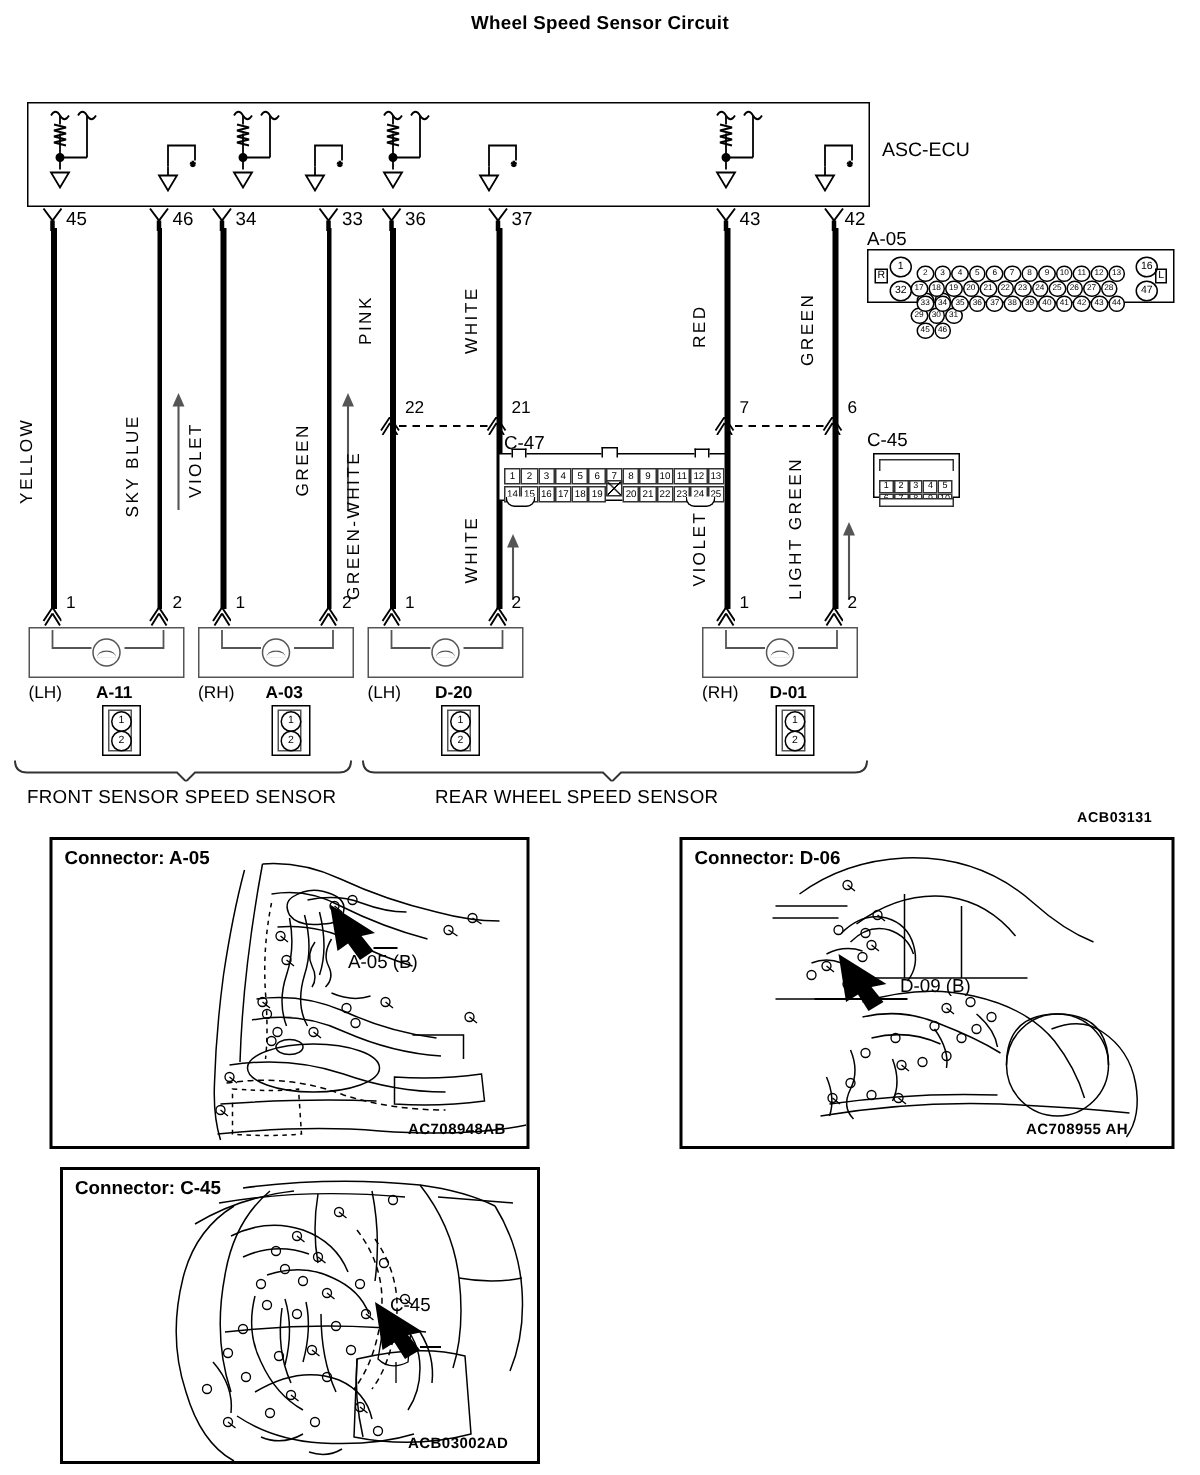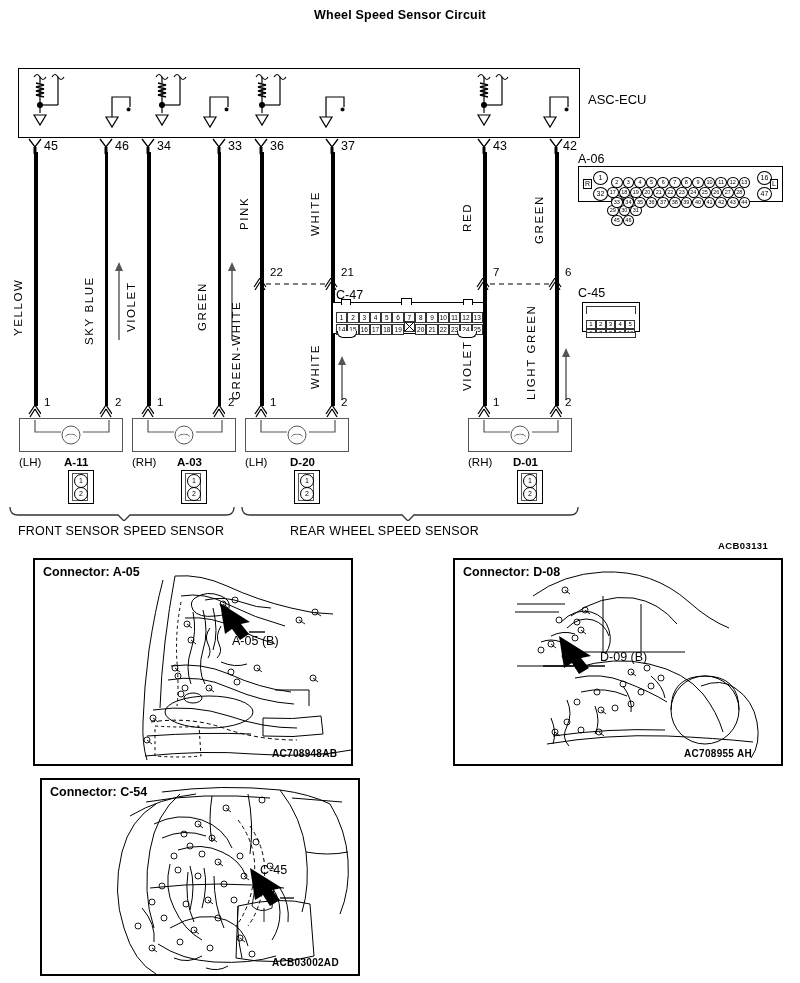--- a/index.html
+++ b/index.html
@@ -265,21 +265,21 @@
   <div class="abs sml" style="left:565px;top:396px;">2</div>
   <svg class="abs" style="left:548px;top:404px;" width="14" height="14">
     <path d="M8 1 L2 10 M8 1 L14 10 M8 5 L3 13 M8 5 L13 13" stroke="#000" fill="none" stroke-width="1.3"></path>
   </svg>
 </div>
 
 <svg class="abs" style="left:490px;top:282px;" width="62" height="4">
   <path d="M0 2 H62" stroke="#000" stroke-width="1.2" stroke-dasharray="5 4" fill="none"></path>
 </svg>
 
-<div class="abs sml" style="left:578px;top:152px;font-size:12.5px;">A-06</div>
+<div class="abs sml" style="left:578px;top:152px;font-size:12.5px;">A-05</div>
 <div class="abs cbox" style="left:578px;top:166px;width:205px;height:36px;">
   <div class="abs" style="left:4px;top:12px;font-size:7px;border:1px solid #000;padding:0 1px;line-height:8px;">R</div>
   <div class="abs" style="left:14px;top:4px;">
     <div style="width:13px;height:12px;border:1.3px solid #000;border-radius:50%;font-size:7px;text-align:center;line-height:11px;">1</div>
     <div style="width:13px;height:12px;border:1.3px solid #000;border-radius:50%;font-size:7px;text-align:center;line-height:11px;margin-top:2px;">32</div>
   </div>
   <div class="abs" style="left:32px;top:3px;width:140px;"><span style="display: inline-block; width: 9.6px; height: 9px; border: 1px solid rgb(0, 0, 0); border-radius: 50%; font-size: 5.5px; text-align: center; line-height: 8px; background: rgb(255, 255, 255);">2</span><span style="display: inline-block; width: 9.6px; height: 9px; border: 1px solid rgb(0, 0, 0); border-radius: 50%; font-size: 5.5px; text-align: center; line-height: 8px; background: rgb(255, 255, 255);">3</span><span style="display: inline-block; width: 9.6px; height: 9px; border: 1px solid rgb(0, 0, 0); border-radius: 50%; font-size: 5.5px; text-align: center; line-height: 8px; background: rgb(255, 255, 255);">4</span><span style="display: inline-block; width: 9.6px; height: 9px; border: 1px solid rgb(0, 0, 0); border-radius: 50%; font-size: 5.5px; text-align: center; line-height: 8px; background: rgb(255, 255, 255);">5</span><span style="display: inline-block; width: 9.6px; height: 9px; border: 1px solid rgb(0, 0, 0); border-radius: 50%; font-size: 5.5px; text-align: center; line-height: 8px; background: rgb(255, 255, 255);">6</span><span style="display: inline-block; width: 9.6px; height: 9px; border: 1px solid rgb(0, 0, 0); border-radius: 50%; font-size: 5.5px; text-align: center; line-height: 8px; background: rgb(255, 255, 255);">7</span><span style="display: inline-block; width: 9.6px; height: 9px; border: 1px solid rgb(0, 0, 0); border-radius: 50%; font-size: 5.5px; text-align: center; line-height: 8px; background: rgb(255, 255, 255);">8</span><span style="display: inline-block; width: 9.6px; height: 9px; border: 1px solid rgb(0, 0, 0); border-radius: 50%; font-size: 5.5px; text-align: center; line-height: 8px; background: rgb(255, 255, 255);">9</span><span style="display: inline-block; width: 9.6px; height: 9px; border: 1px solid rgb(0, 0, 0); border-radius: 50%; font-size: 5.5px; text-align: center; line-height: 8px; background: rgb(255, 255, 255);">10</span><span style="display: inline-block; width: 9.6px; height: 9px; border: 1px solid rgb(0, 0, 0); border-radius: 50%; font-size: 5.5px; text-align: center; line-height: 8px; background: rgb(255, 255, 255);">11</span><span style="display: inline-block; width: 9.6px; height: 9px; border: 1px solid rgb(0, 0, 0); border-radius: 50%; font-size: 5.5px; text-align: center; line-height: 8px; background: rgb(255, 255, 255);">12</span><span style="display: inline-block; width: 9.6px; height: 9px; border: 1px solid rgb(0, 0, 0); border-radius: 50%; font-size: 5.5px; text-align: center; line-height: 8px; background: rgb(255, 255, 255);">13</span><span style="display: inline-block; width: 9.6px; height: 9px; border: 1px solid rgb(0, 0, 0); border-radius: 50%; font-size: 5.5px; text-align: center; line-height: 8px; background: rgb(255, 255, 255);">14</span><span style="display: inline-block; width: 9.6px; height: 9px; border: 1px solid rgb(0, 0, 0); border-radius: 50%; font-size: 5.5px; text-align: center; line-height: 8px; background: rgb(255, 255, 255);">15</span></div>
   <div class="abs" style="left:28px;top:13px;width:148px;"><span style="display: inline-block; width: 9.5px; height: 9px; border: 1px solid rgb(0, 0, 0); border-radius: 50%; font-size: 5.5px; text-align: center; line-height: 8px; background: rgb(255, 255, 255);">17</span><span style="display: inline-block; width: 9.5px; height: 9px; border: 1px solid rgb(0, 0, 0); border-radius: 50%; font-size: 5.5px; text-align: center; line-height: 8px; background: rgb(255, 255, 255);">18</span><span style="display: inline-block; width: 9.5px; height: 9px; border: 1px solid rgb(0, 0, 0); border-radius: 50%; font-size: 5.5px; text-align: center; line-height: 8px; background: rgb(255, 255, 255);">19</span><span style="display: inline-block; width: 9.5px; height: 9px; border: 1px solid rgb(0, 0, 0); border-radius: 50%; font-size: 5.5px; text-align: center; line-height: 8px; background: rgb(255, 255, 255);">20</span><span style="display: inline-block; width: 9.5px; height: 9px; border: 1px solid rgb(0, 0, 0); border-radius: 50%; font-size: 5.5px; text-align: center; line-height: 8px; background: rgb(255, 255, 255);">21</span><span style="display: inline-block; width: 9.5px; height: 9px; border: 1px solid rgb(0, 0, 0); border-radius: 50%; font-size: 5.5px; text-align: center; line-height: 8px; background: rgb(255, 255, 255);">22</span><span style="display: inline-block; width: 9.5px; height: 9px; border: 1px solid rgb(0, 0, 0); border-radius: 50%; font-size: 5.5px; text-align: center; line-height: 8px; background: rgb(255, 255, 255);">23</span><span style="display: inline-block; width: 9.5px; height: 9px; border: 1px solid rgb(0, 0, 0); border-radius: 50%; font-size: 5.5px; text-align: center; line-height: 8px; background: rgb(255, 255, 255);">24</span><span style="display: inline-block; width: 9.5px; height: 9px; border: 1px solid rgb(0, 0, 0); border-radius: 50%; font-size: 5.5px; text-align: center; line-height: 8px; background: rgb(255, 255, 255);">25</span><span style="display: inline-block; width: 9.5px; height: 9px; border: 1px solid rgb(0, 0, 0); border-radius: 50%; font-size: 5.5px; text-align: center; line-height: 8px; background: rgb(255, 255, 255);">26</span><span style="display: inline-block; width: 9.5px; height: 9px; border: 1px solid rgb(0, 0, 0); border-radius: 50%; font-size: 5.5px; text-align: center; line-height: 8px; background: rgb(255, 255, 255);">27</span><span style="display: inline-block; width: 9.5px; height: 9px; border: 1px solid rgb(0, 0, 0); border-radius: 50%; font-size: 5.5px; text-align: center; line-height: 8px; background: rgb(255, 255, 255);">28</span><span style="display: inline-block; width: 9.5px; height: 9px; border: 1px solid rgb(0, 0, 0); border-radius: 50%; font-size: 5.5px; text-align: center; line-height: 8px; background: rgb(255, 255, 255);">29</span><span style="display: inline-block; width: 9.5px; height: 9px; border: 1px solid rgb(0, 0, 0); border-radius: 50%; font-size: 5.5px; text-align: center; line-height: 8px; background: rgb(255, 255, 255);">30</span><span style="display: inline-block; width: 9.5px; height: 9px; border: 1px solid rgb(0, 0, 0); border-radius: 50%; font-size: 5.5px; text-align: center; line-height: 8px; background: rgb(255, 255, 255);">31</span></div>
   <div class="abs" style="left:32px;top:23px;width:140px;"><span style="display: inline-block; width: 9.6px; height: 9px; border: 1px solid rgb(0, 0, 0); border-radius: 50%; font-size: 5.5px; text-align: center; line-height: 8px; background: rgb(255, 255, 255);">33</span><span style="display: inline-block; width: 9.6px; height: 9px; border: 1px solid rgb(0, 0, 0); border-radius: 50%; font-size: 5.5px; text-align: center; line-height: 8px; background: rgb(255, 255, 255);">34</span><span style="display: inline-block; width: 9.6px; height: 9px; border: 1px solid rgb(0, 0, 0); border-radius: 50%; font-size: 5.5px; text-align: center; line-height: 8px; background: rgb(255, 255, 255);">35</span><span style="display: inline-block; width: 9.6px; height: 9px; border: 1px solid rgb(0, 0, 0); border-radius: 50%; font-size: 5.5px; text-align: center; line-height: 8px; background: rgb(255, 255, 255);">36</span><span style="display: inline-block; width: 9.6px; height: 9px; border: 1px solid rgb(0, 0, 0); border-radius: 50%; font-size: 5.5px; text-align: center; line-height: 8px; background: rgb(255, 255, 255);">37</span><span style="display: inline-block; width: 9.6px; height: 9px; border: 1px solid rgb(0, 0, 0); border-radius: 50%; font-size: 5.5px; text-align: center; line-height: 8px; background: rgb(255, 255, 255);">38</span><span style="display: inline-block; width: 9.6px; height: 9px; border: 1px solid rgb(0, 0, 0); border-radius: 50%; font-size: 5.5px; text-align: center; line-height: 8px; background: rgb(255, 255, 255);">39</span><span style="display: inline-block; width: 9.6px; height: 9px; border: 1px solid rgb(0, 0, 0); border-radius: 50%; font-size: 5.5px; text-align: center; line-height: 8px; background: rgb(255, 255, 255);">40</span><span style="display: inline-block; width: 9.6px; height: 9px; border: 1px solid rgb(0, 0, 0); border-radius: 50%; font-size: 5.5px; text-align: center; line-height: 8px; background: rgb(255, 255, 255);">41</span><span style="display: inline-block; width: 9.6px; height: 9px; border: 1px solid rgb(0, 0, 0); border-radius: 50%; font-size: 5.5px; text-align: center; line-height: 8px; background: rgb(255, 255, 255);">42</span><span style="display: inline-block; width: 9.6px; height: 9px; border: 1px solid rgb(0, 0, 0); border-radius: 50%; font-size: 5.5px; text-align: center; line-height: 8px; background: rgb(255, 255, 255);">43</span><span style="display: inline-block; width: 9.6px; height: 9px; border: 1px solid rgb(0, 0, 0); border-radius: 50%; font-size: 5.5px; text-align: center; line-height: 8px; background: rgb(255, 255, 255);">44</span><span style="display: inline-block; width: 9.6px; height: 9px; border: 1px solid rgb(0, 0, 0); border-radius: 50%; font-size: 5.5px; text-align: center; line-height: 8px; background: rgb(255, 255, 255);">45</span><span style="display: inline-block; width: 9.6px; height: 9px; border: 1px solid rgb(0, 0, 0); border-radius: 50%; font-size: 5.5px; text-align: center; line-height: 8px; background: rgb(255, 255, 255);">46</span></div>
   <div class="abs" style="left:178px;top:4px;">
@@ -498,21 +498,21 @@
       <circle cx="144" cy="172" r="3"></circle>
         <circle cx="186" cy="132" r="3"></circle>
       <path d="M110 30 l5 4 M130 50 l5 4 M126 70 l5 4 M96 84 l5 4"></path>
       <path d="M176 112 l5 4 M146 150 l5 4 M100 172 l5 4 M144 172 l5 4"></path>
     </g>
 
     <polygon points="104,76 136,96 126,98 134,108 124,114 117,103 109,108" fill="#000"></polygon>
     <path d="M88 106 H150" stroke="#000" stroke-width="1.3" fill="none"></path>
   </svg>
 </div>
-<div class="panel-title" style="left:463px;top:565px;">Connector: D-08</div>
+<div class="panel-title" style="left:463px;top:565px;">Connector: D-06</div>
 <div class="abs" style="left:600px;top:650px;font-size:12.5px;">D-09 (B)</div>
 <div class="panel-code" style="left:684px;top:748px;">AC708955 AH</div>
 
 <div class="abs panel" style="left:40px;top:778px;width:320px;height:198px;">
   <svg width="316" height="194" viewBox="0 0 316 194">
     <g stroke="#000" fill="none" stroke-width="1">
 
       <path d="M120 12 q60 -8 118 -2 q30 4 50 14"></path>
       <path d="M104 22 q56 -10 124 -4"></path>
       <path d="M88 36 q30 -18 66 -22"></path>
@@ -583,15 +583,15 @@
       <path d="M202 96 l5 4 M166 120 l5 4 M152 150 l5 4 M110 168 l5 4"></path>
       <path d="M228 86 l5 4 M198 158 l5 4"></path>
 
       <path d="M214 102 q12 -4 18 4 l-2 22 q-12 6 -20 -2 z"></path>
       <path d="M222 128 v14"></path>
     </g>
     <polygon points="208,88 240,108 230,110 238,120 228,126 221,115 213,120" fill="#000"></polygon>
     <path d="M238 118 H252" stroke="#000" stroke-width="1.3" fill="none"></path>
   </svg>
 </div>
-<div class="panel-title" style="left:50px;top:785px;">Connector: C-54</div>
+<div class="panel-title" style="left:50px;top:785px;">Connector: C-45</div>
 <div class="abs" style="left:260px;top:863px;font-size:12.5px;">C-45</div>
 <div class="panel-code" style="left:272px;top:957px;text-align:right;">ACB03002AD</div>
 
 </body></html>

